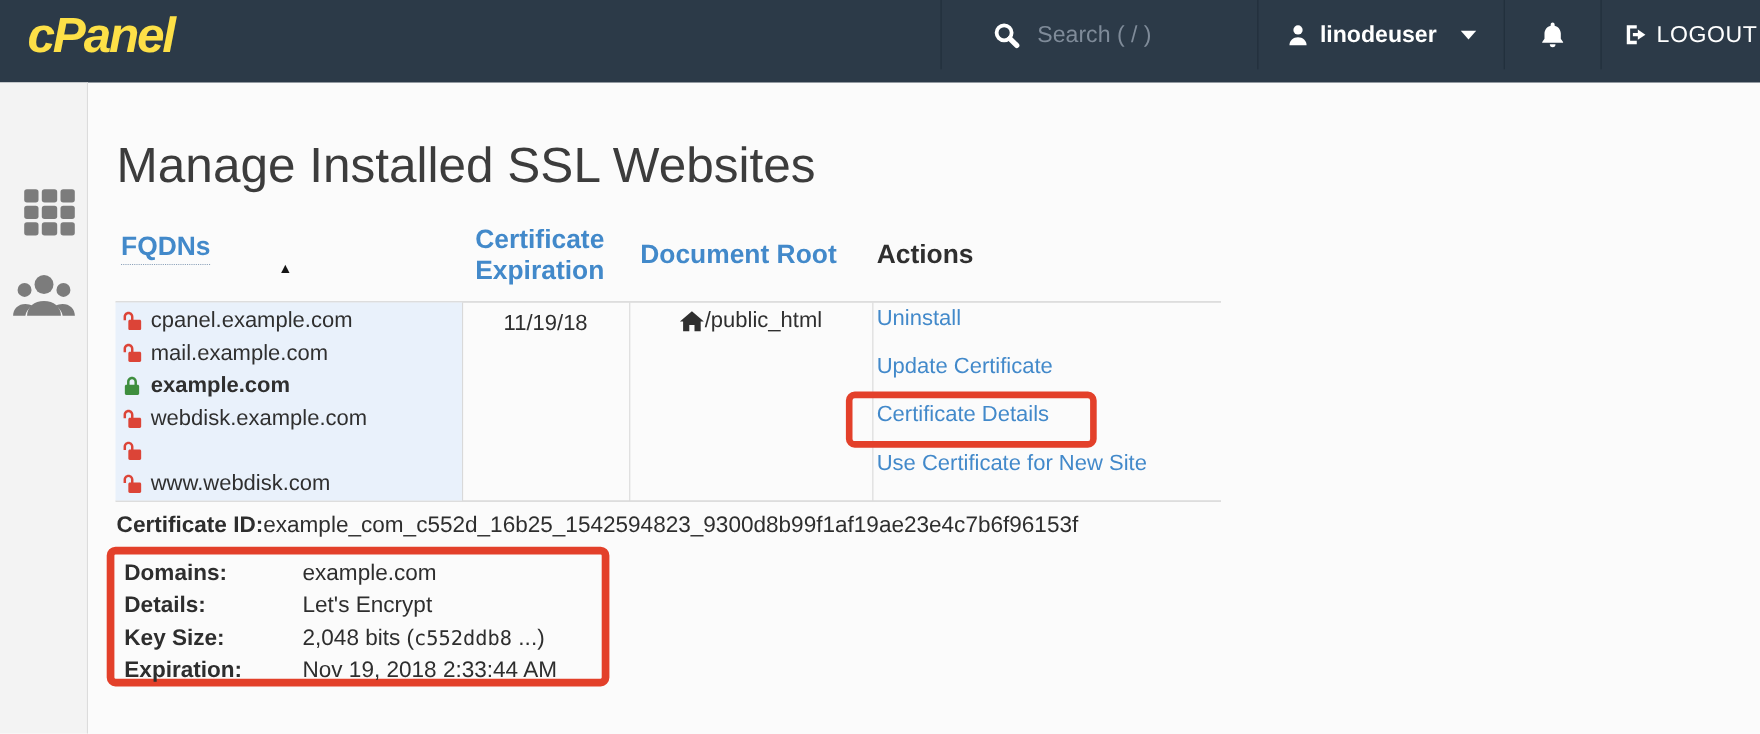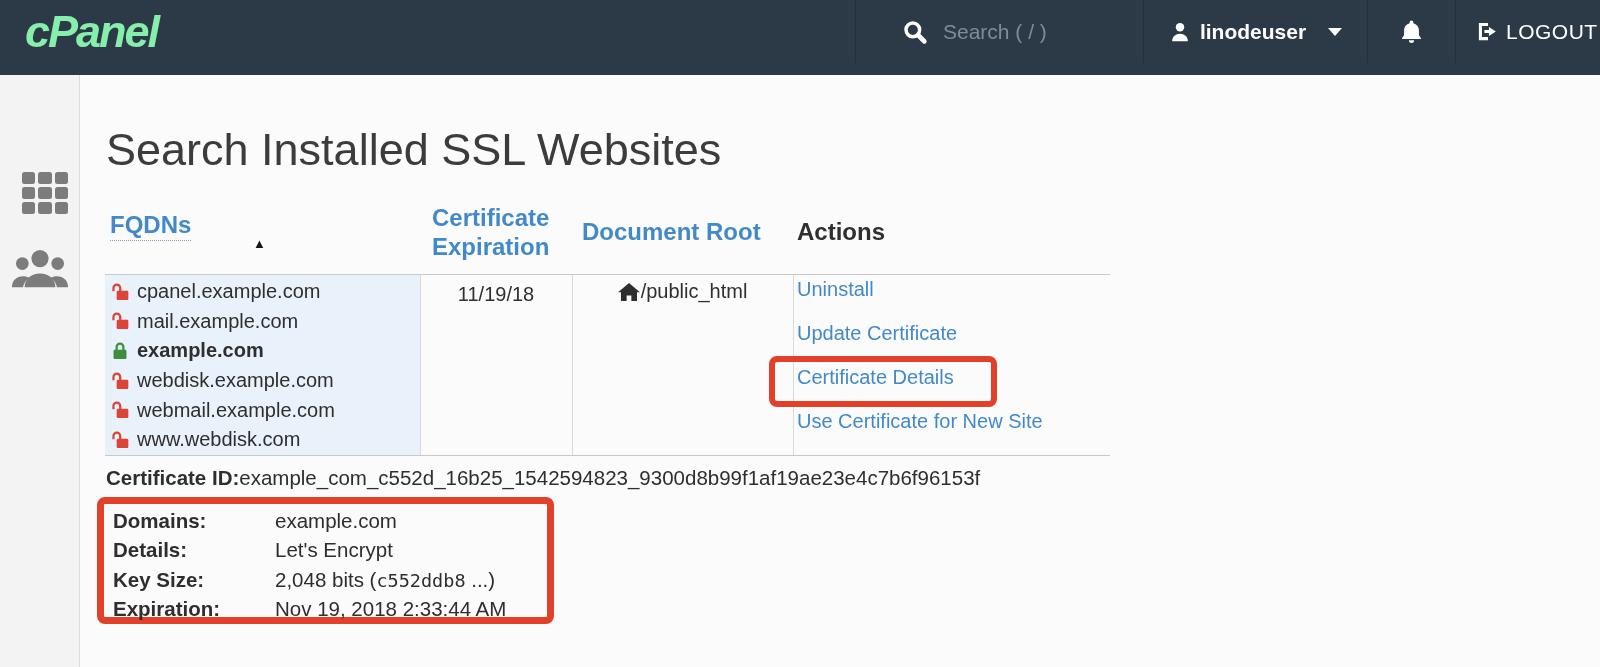--- a/index.html
+++ b/index.html
@@ -4,21 +4,21 @@
 <style>
   html,body { margin:0; padding:0; }
   body {
     width:1600px; height:667px; position:relative; overflow:hidden;
     background:#fbfbfb; font-family:"Liberation Sans", sans-serif;
   }
 
   
   .navbar { position:absolute; left:0; top:0; width:1600px; height:75px; background:#2c3a48; }
   .logo {
-    position:absolute; left:25px; top:6px; color:#86efac;
+    position:absolute; left:25px; top:6px; color:#fde047;
     font-size:45px; font-weight:700; font-style:italic; letter-spacing:-2px;
   }
   .nav-sec {
     position:absolute; top:0; height:63px; box-sizing:border-box;
     border-left:1px solid #212e3b; display:flex; align-items:center;
   }
   .sec-search { left:855px; width:288px; padding-left:46px; gap:13px; }
   .search-input {
     background:transparent; border:none; outline:none; width:180px;
     font-size:21px; color:#cdd5dd; font-family:"Liberation Sans", sans-serif;
@@ -167,21 +167,21 @@
           <circle cx="51.5" cy="17" r="7"></circle>
           <path d="M63 43c0-7.2-5.2-12-12.4-12-2.6 0-5 .7-6.9 1.9 3.9 2.5 6.4 6 7 10.1H63z"></path>
           <circle cx="32" cy="11.5" r="9.5"></circle>
           <path d="M15 43c0-9 7.3-15 17-15s17 6 17 15z"></path>
         </g>
       </svg>
     </span>
   </div>
 </div>
 
-<h1 class="page-title">Search Installed SSL Websites</h1>
+<h1 class="page-title">Manage Installed SSL Websites</h1>
 
 <div class="th th-fqdns">
   <a class="fqdns-underline">FQDNs</a>
 </div>
 <div class="sort-asc">▲</div>
 <div class="th th-exp">
   <a>Certificate Expiration</a>
 </div>
 <div class="th th-doc">
   <a>Document Root</a>
@@ -228,21 +228,20 @@
         </svg>
     </span>
     <span class="domain-label">webdisk.example.com</span>
   </div>
   <div class="domain-row">
     <span class="lock">
       <svg viewBox="0 0 24 24" width="20" height="20">
           <path fill="#dc4437" d="M8.2 1.8c-3 0-5.4 2.4-5.4 5.4V11h2.7V7.2c0-1.5 1.2-2.7 2.7-2.7s2.7 1.2 2.7 2.7v3.3H9.6c-.9 0-1.6.7-1.6 1.6v8c0 .9.7 1.6 1.6 1.6h10.8c.9 0 1.6-.7 1.6-1.6v-8c0-.9-.7-1.6-1.6-1.6h-6.8V7.2c0-3-2.4-5.4-5.4-5.4z"></path>
         </svg>
     </span>
-    <span class="domain-label">webmail.example.com</span>
   </div>
   <div class="domain-row">
     <span class="lock">
       <svg viewBox="0 0 24 24" width="20" height="20">
           <path fill="#dc4437" d="M8.2 1.8c-3 0-5.4 2.4-5.4 5.4V11h2.7V7.2c0-1.5 1.2-2.7 2.7-2.7s2.7 1.2 2.7 2.7v3.3H9.6c-.9 0-1.6.7-1.6 1.6v8c0 .9.7 1.6 1.6 1.6h10.8c.9 0 1.6-.7 1.6-1.6v-8c0-.9-.7-1.6-1.6-1.6h-6.8V7.2c0-3-2.4-5.4-5.4-5.4z"></path>
         </svg>
     </span>
     <span class="domain-label">www.webdisk.com</span>
   </div>
 </div>

